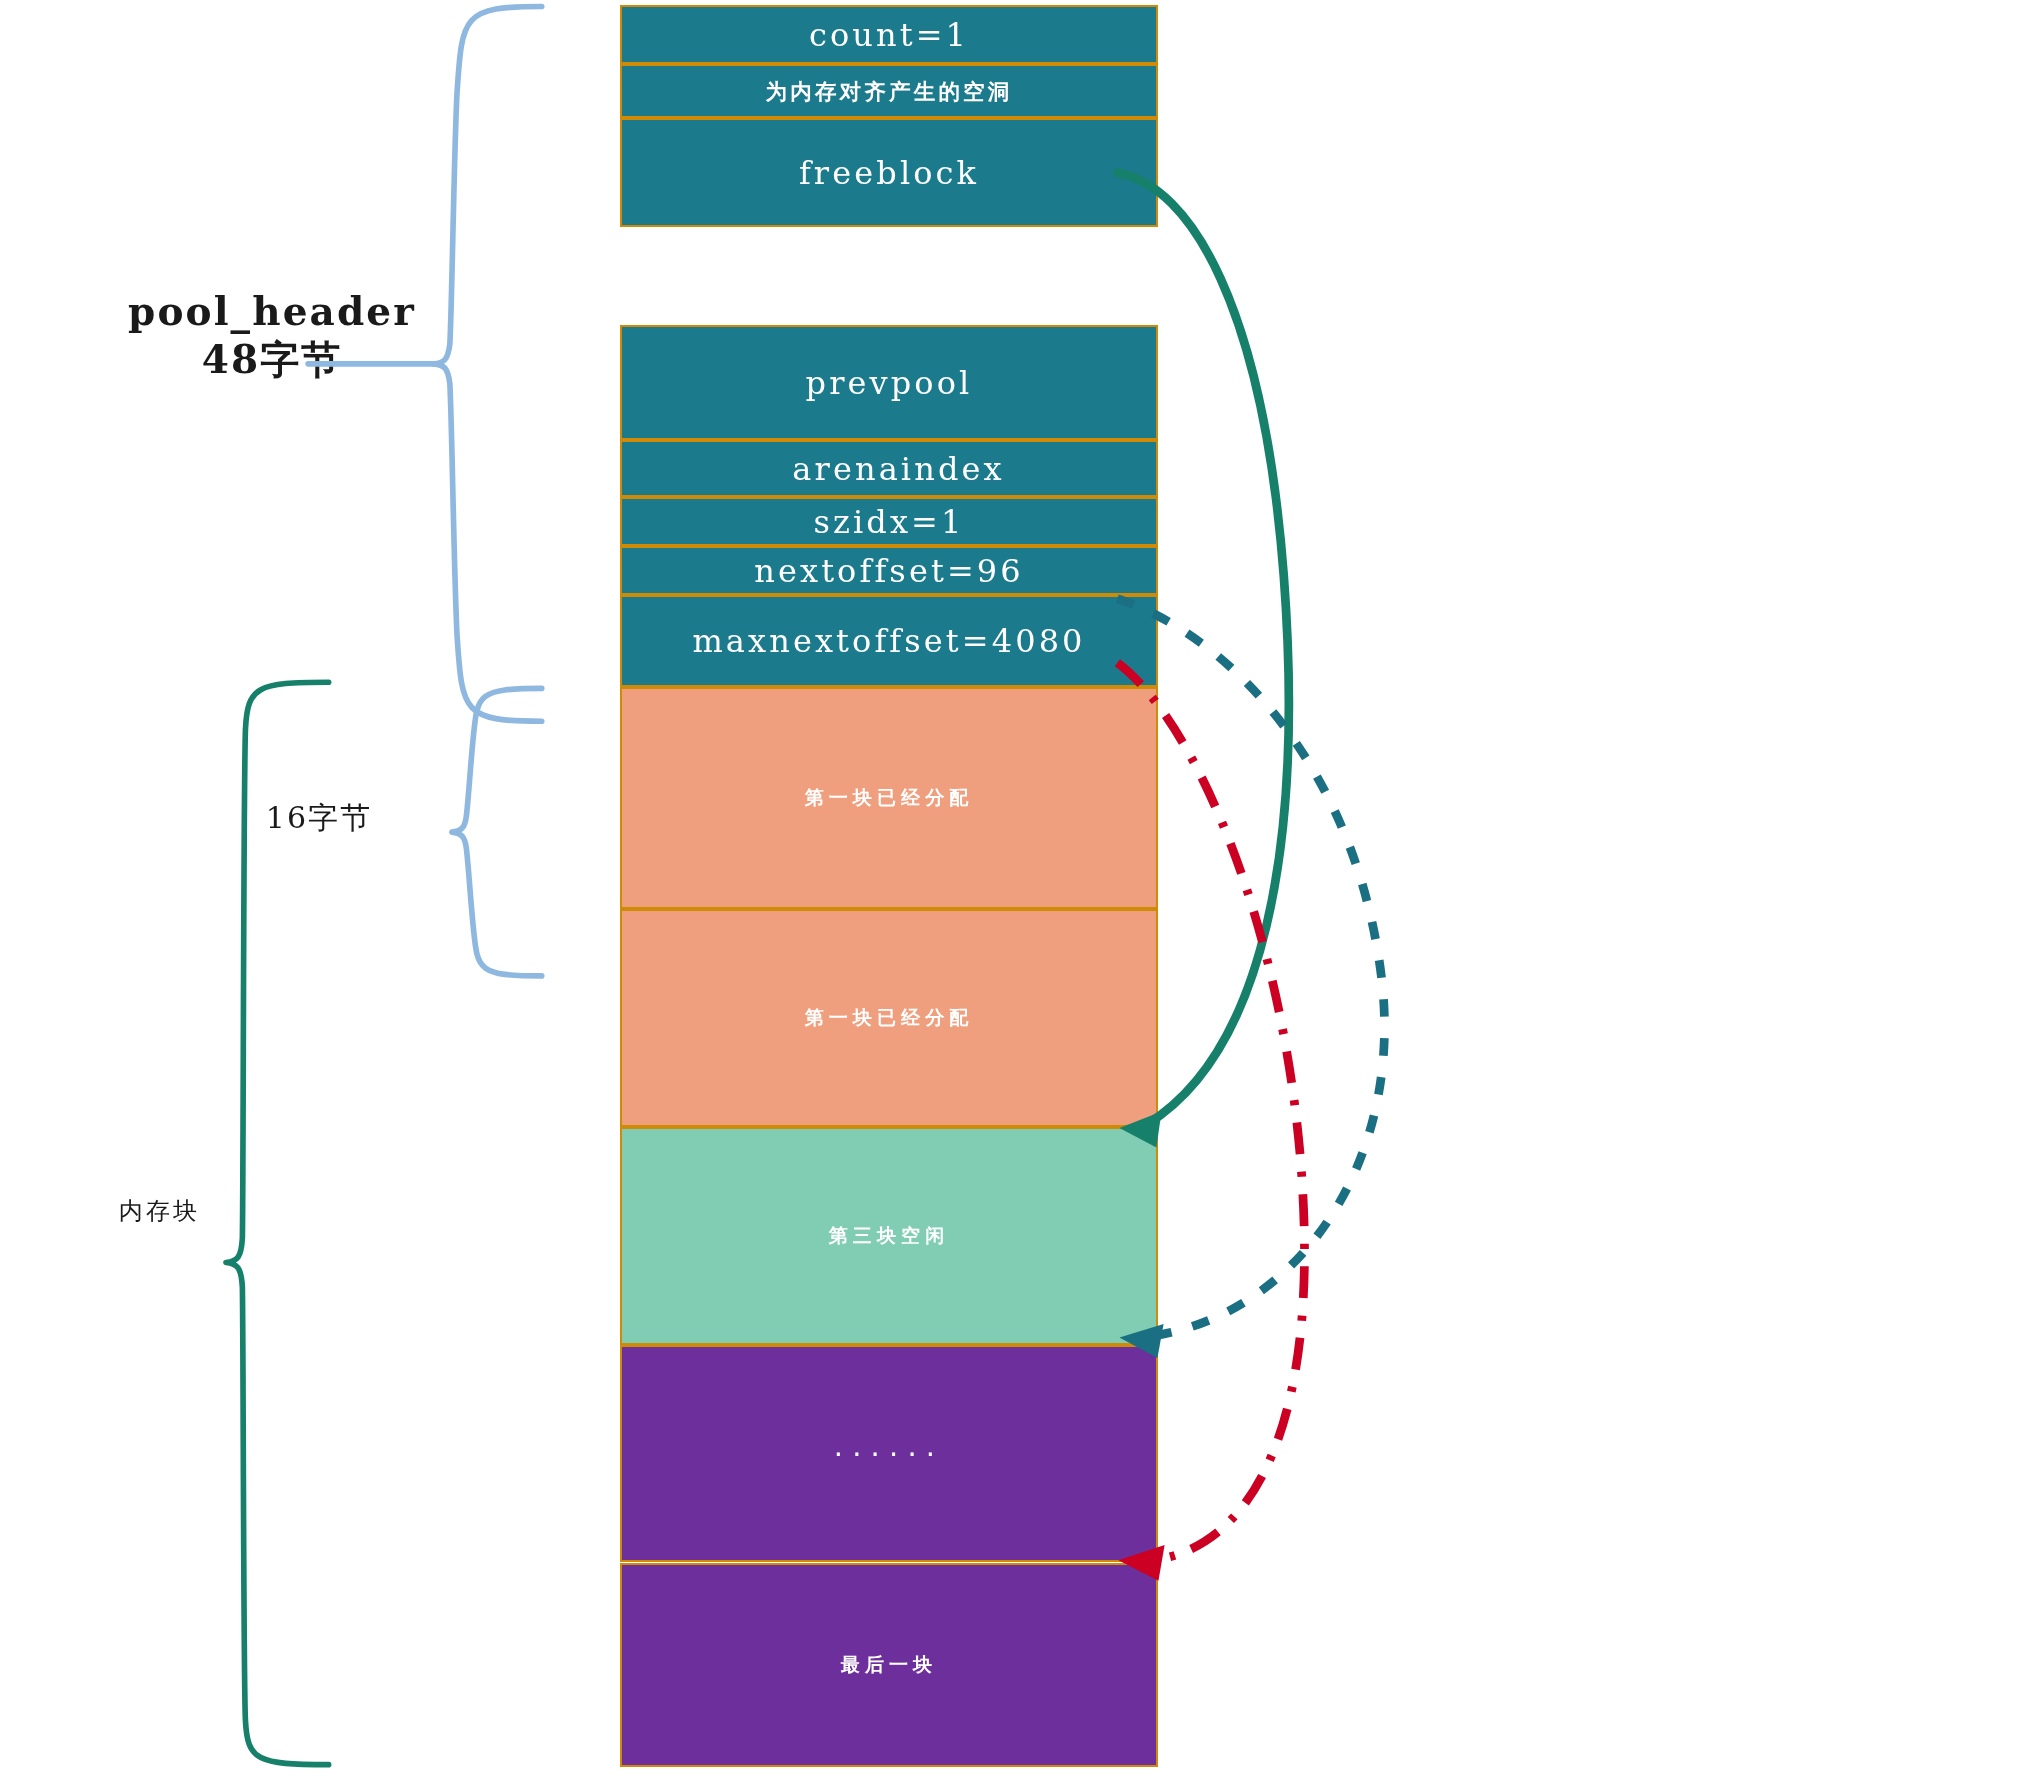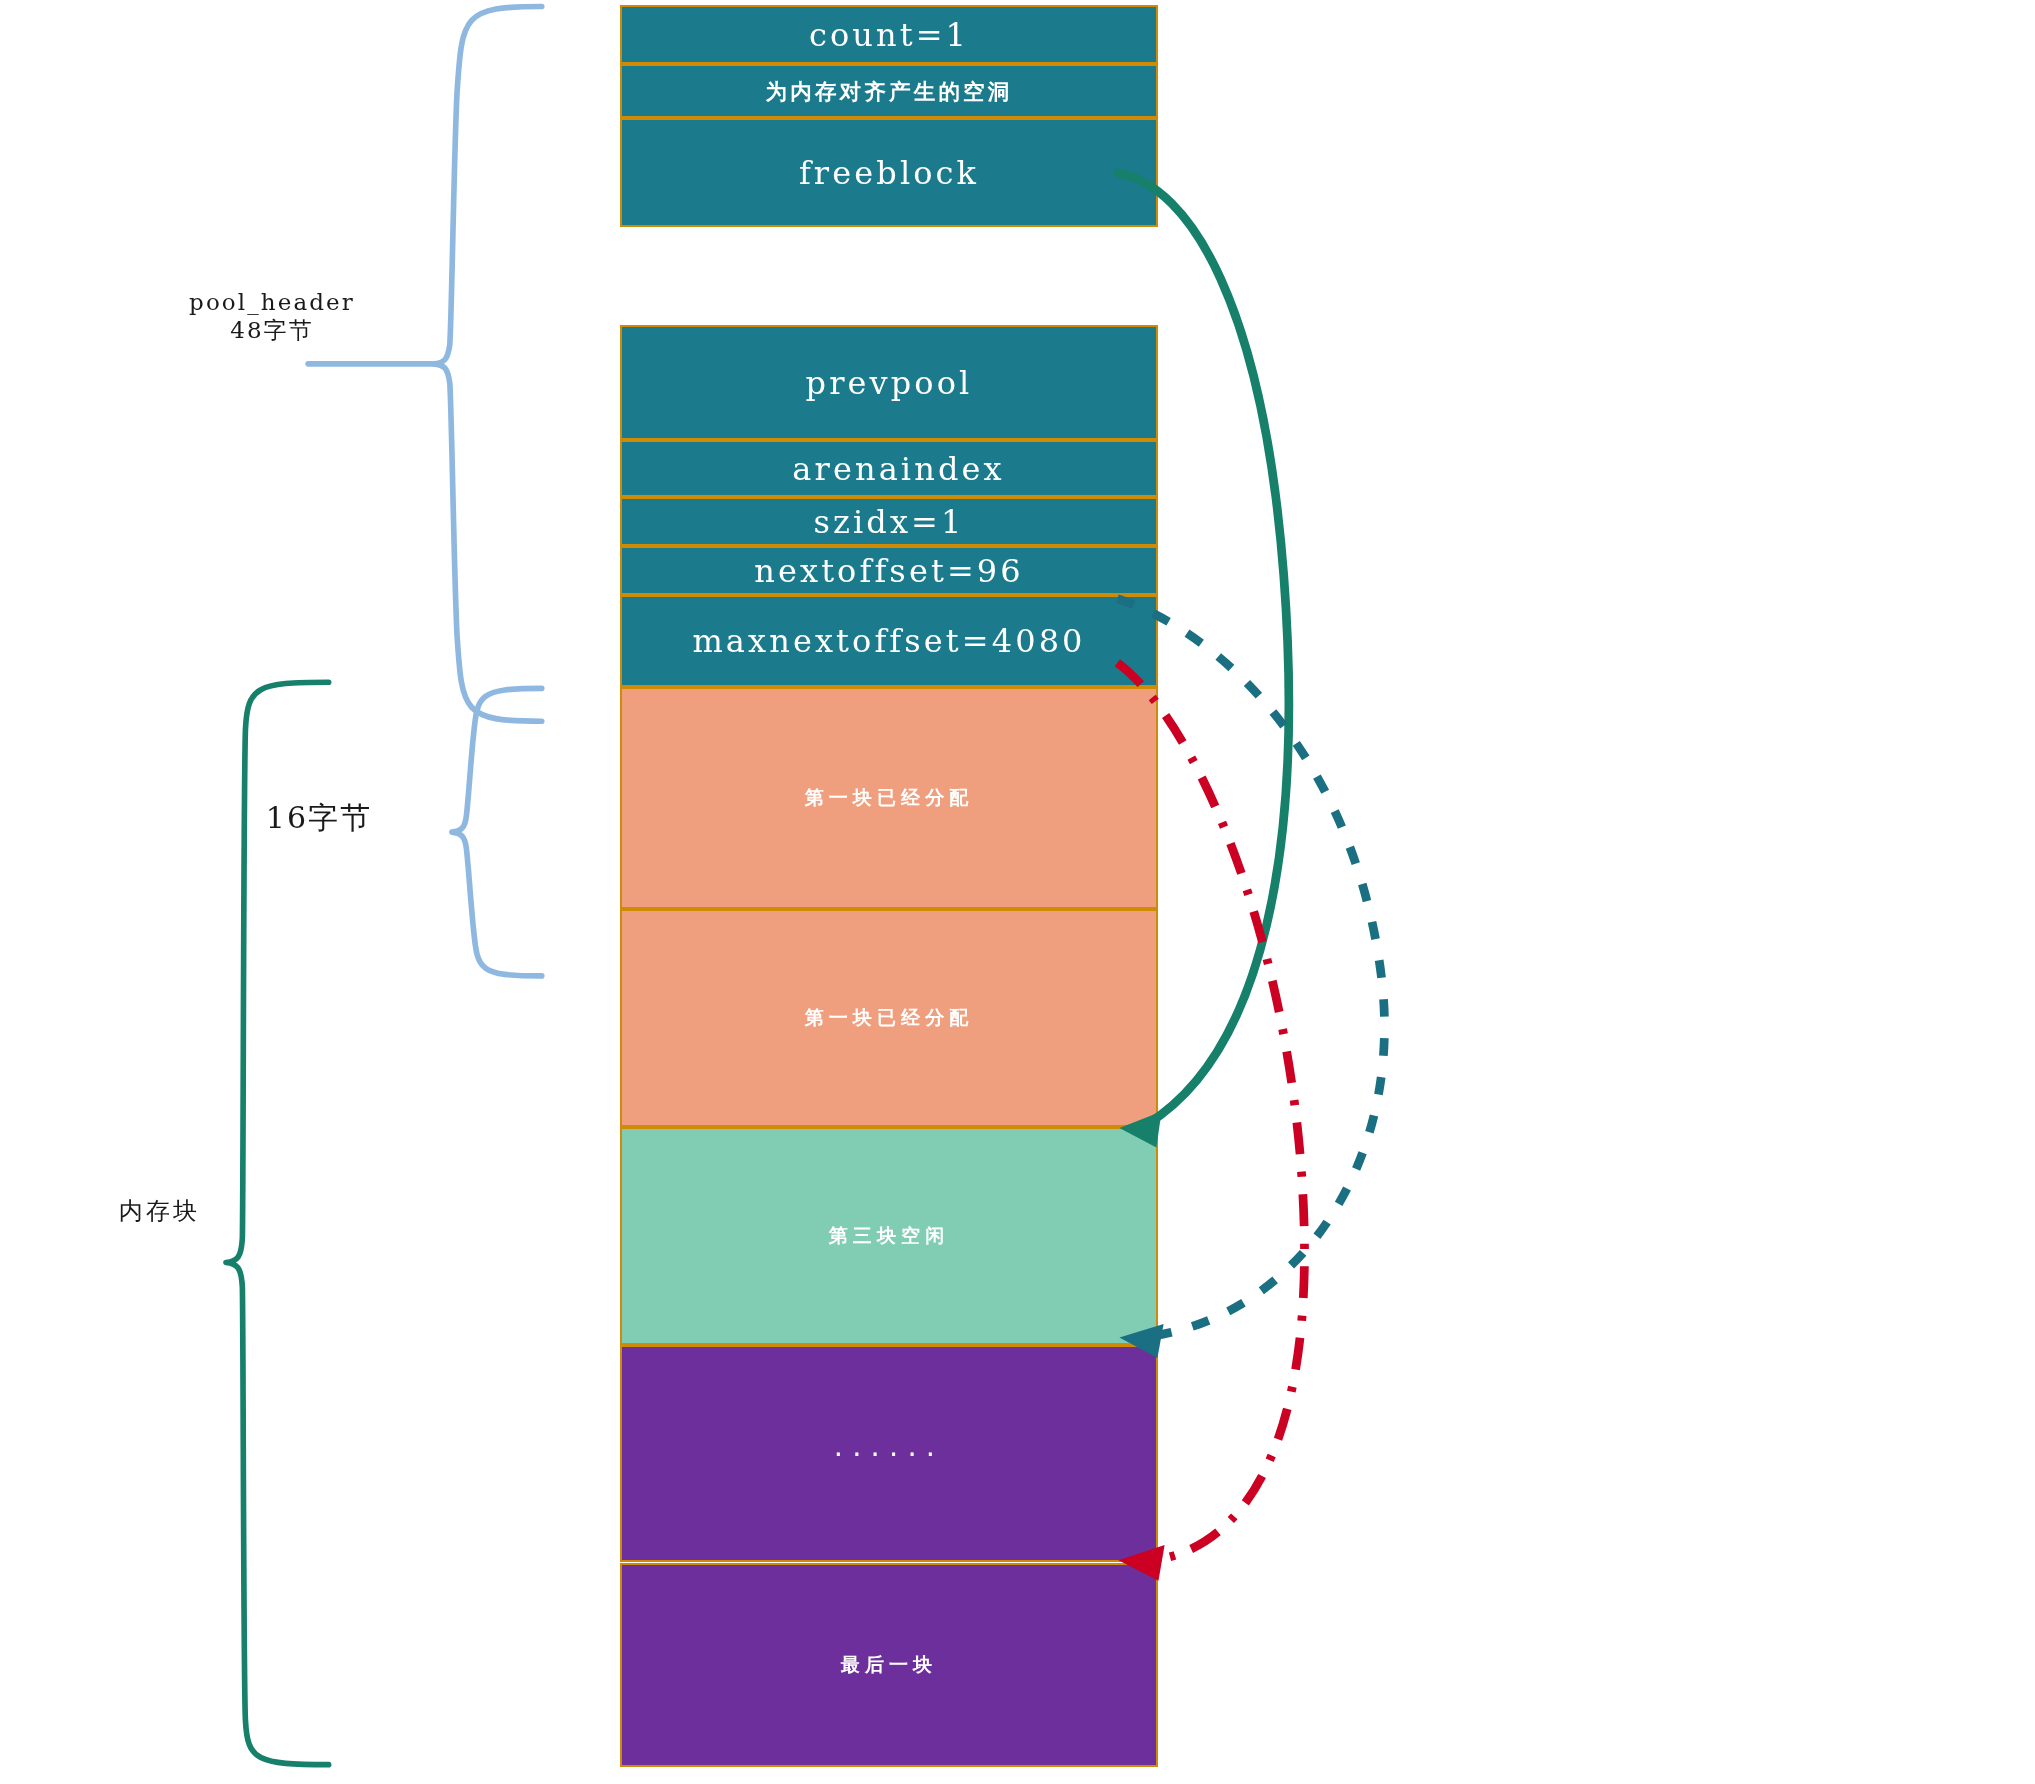--- a/index.html
+++ b/index.html
@@ -77,22 +77,23 @@
     color: #1a1a1a;
     text-align: center;
     line-height: 1.22;
     white-space: pre-line;
   }
   #label-pool-header {
     left: 77px;
     top: 288px;
     width: 390px;
     font-family: "DejaVu Serif", "Liberation Serif", serif;
-    font-size: 23px;
+    font-size: 39px;
     letter-spacing: 2.1px;
+    font-weight: bold;
   }
   #label-16bytes {
     left: 175px;
     top: 776px;
     width: 288px;
     font-family: "DejaVu Serif", "Liberation Serif", serif;
     font-size: 30px;
     letter-spacing: 2.1px;
     margin-top: 24px;
   }

